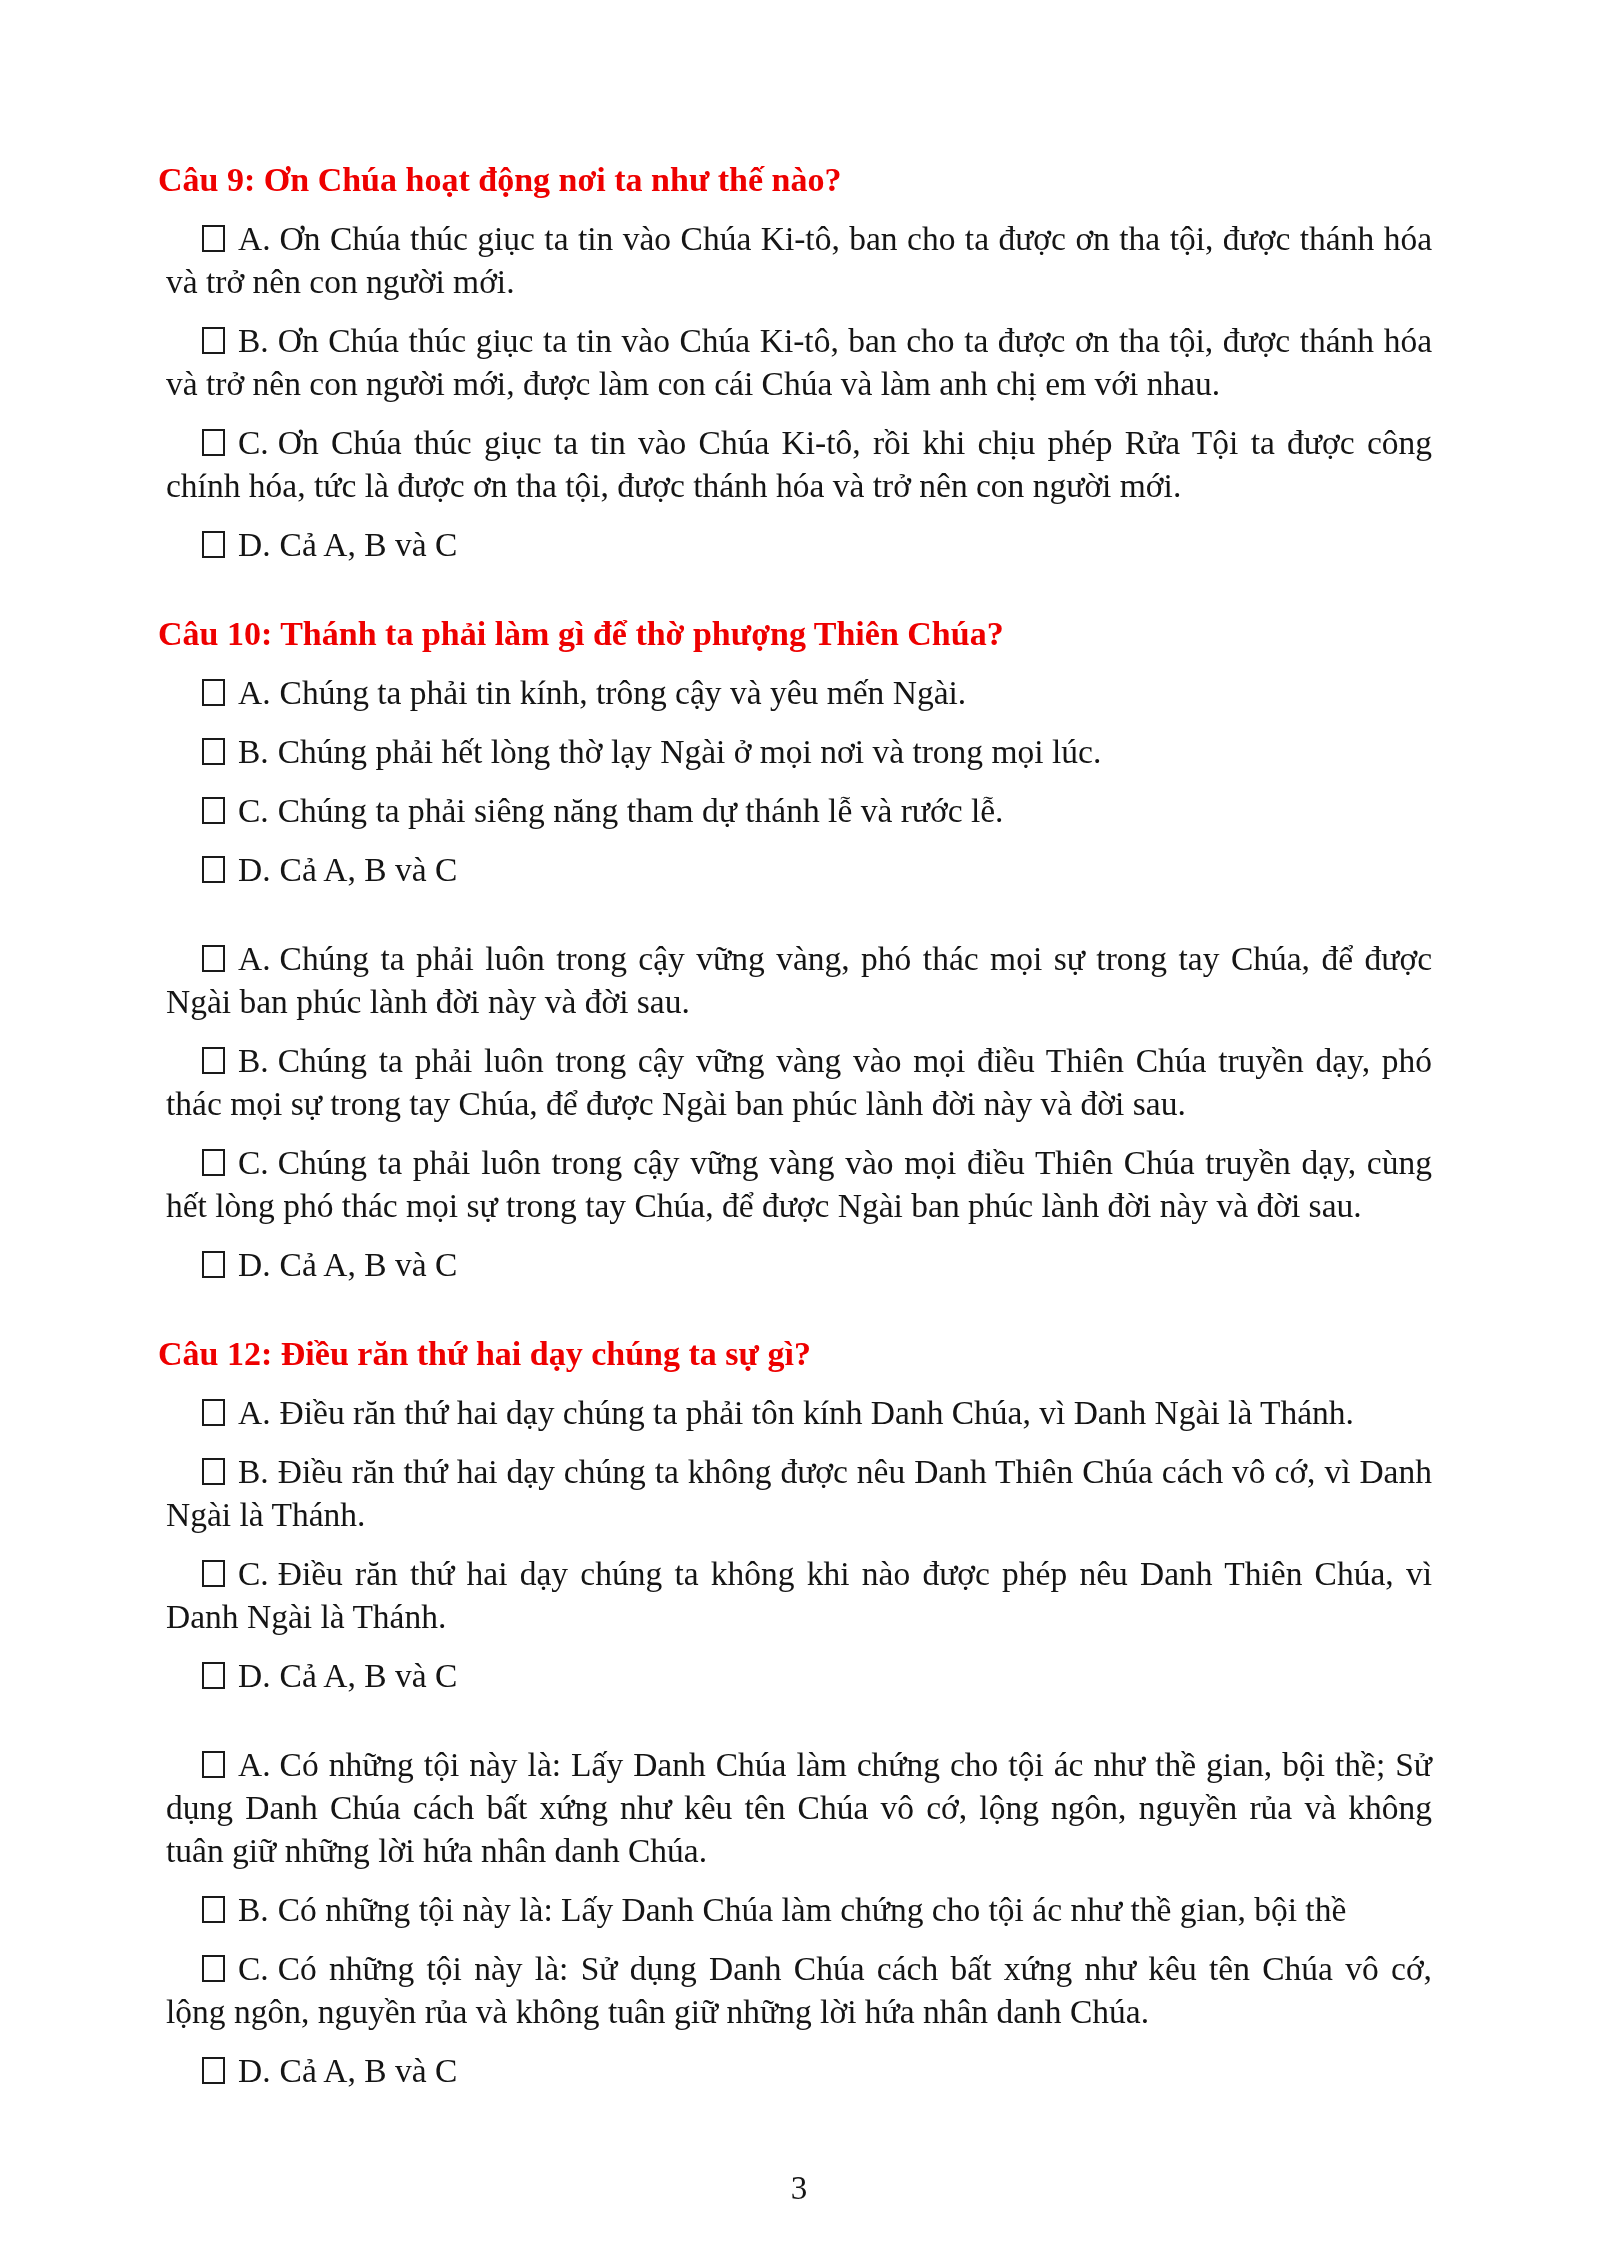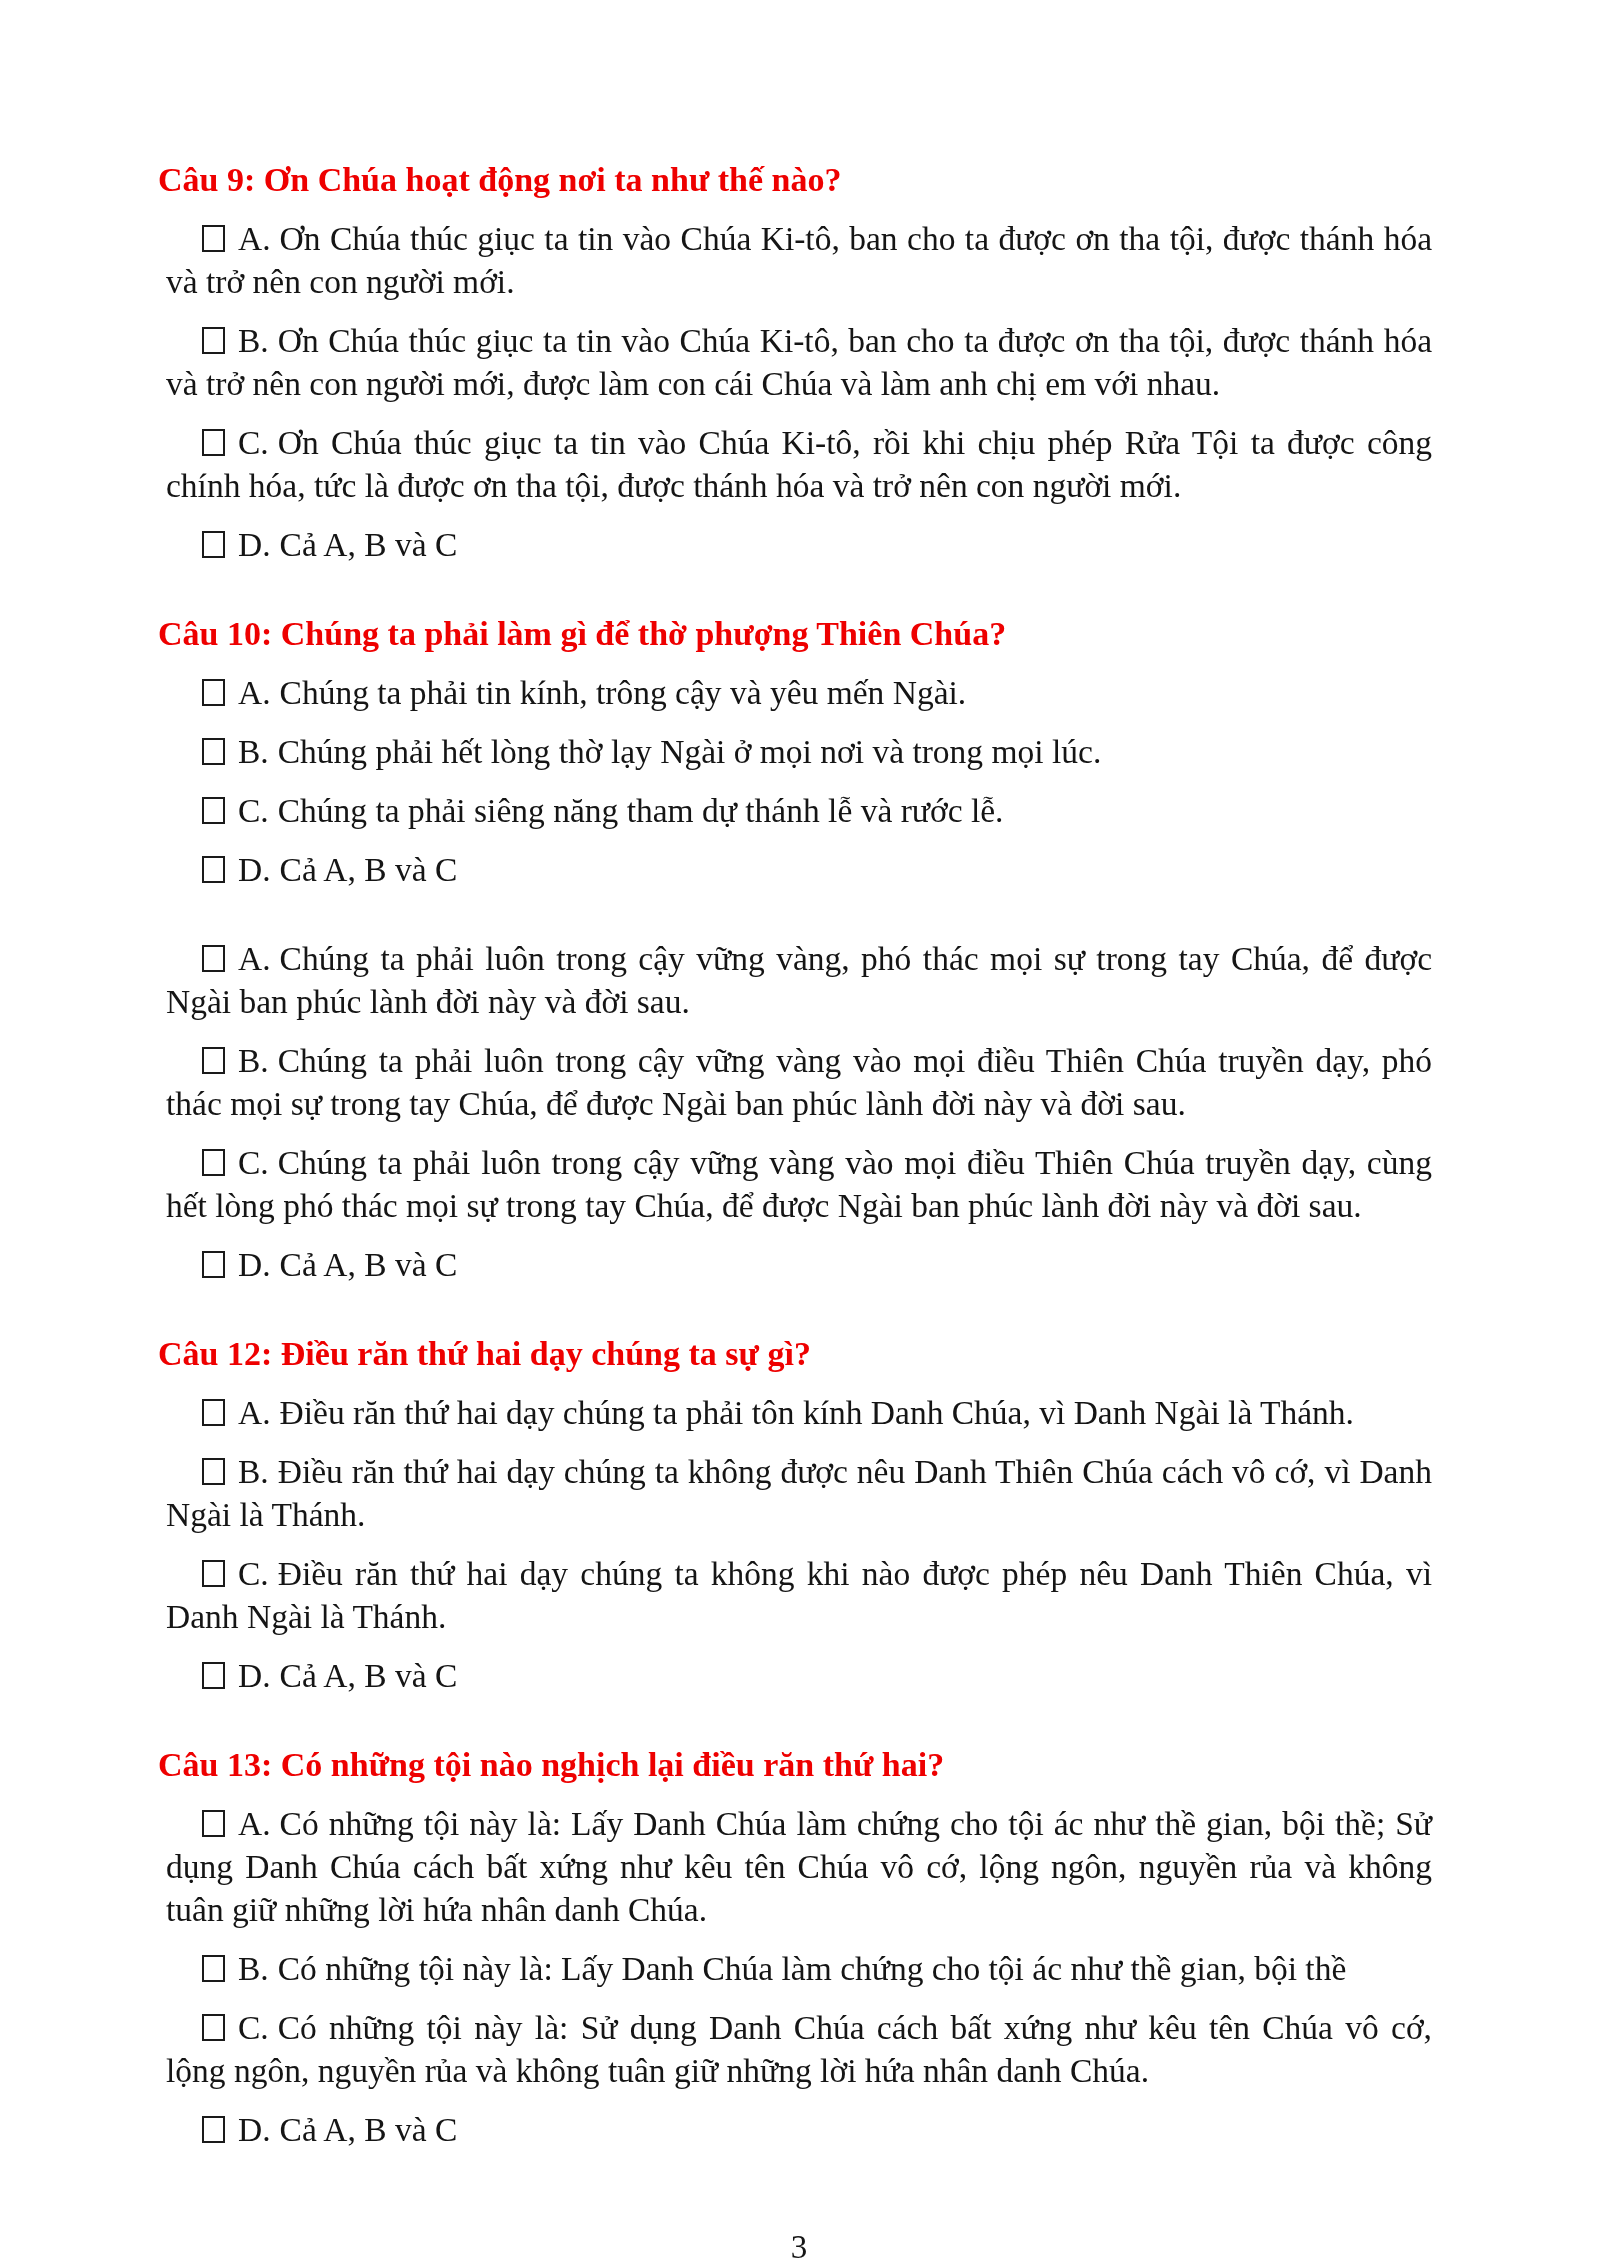--- a/index.html
+++ b/index.html
@@ -52,21 +52,21 @@
 
   <div class="q-block">
     <p class="q-title">Câu 9: Ơn Chúa hoạt động nơi ta như thế nào?</p>
     <p class="option"><span class="checkbox"></span><span class="opt-label">A.</span><span class="opt-text">Ơn Chúa thúc giục ta tin vào Chúa Ki-tô, ban cho ta được ơn tha tội, được thánh hóa và trở nên con người mới.</span></p>
     <p class="option"><span class="checkbox"></span><span class="opt-label">B.</span><span class="opt-text">Ơn Chúa thúc giục ta tin vào Chúa Ki-tô, ban cho ta được ơn tha tội, được thánh hóa và trở nên con người mới, được làm con cái Chúa và làm anh chị em với nhau.</span></p>
     <p class="option"><span class="checkbox"></span><span class="opt-label">C.</span><span class="opt-text">Ơn Chúa thúc giục ta tin vào Chúa Ki-tô, rồi khi chịu phép Rửa Tội ta được công chính hóa, tức là được ơn tha tội, được thánh hóa và trở nên con người mới.</span></p>
     <p class="option"><span class="checkbox"></span><span class="opt-label">D.</span><span class="opt-text">Cả A, B và C</span></p>
   </div>
 
   <div class="q-block">
-    <p class="q-title">Câu 10: Chúng ta phải làm gì để thờ phượng Thiên Chúa?</p>
+    <p class="q-title">Câu 10: Thánh ta phải làm gì để thờ phượng Thiên Chúa?</p>
     <p class="option"><span class="checkbox"></span><span class="opt-label">A.</span><span class="opt-text">Chúng ta phải tin kính, trông cậy và yêu mến Ngài.</span></p>
     <p class="option"><span class="checkbox"></span><span class="opt-label">B.</span><span class="opt-text">Chúng phải hết lòng thờ lạy Ngài ở mọi nơi và trong mọi lúc.</span></p>
     <p class="option"><span class="checkbox"></span><span class="opt-label">C.</span><span class="opt-text">Chúng ta phải siêng năng tham dự thánh lễ và rước lễ.</span></p>
     <p class="option"><span class="checkbox"></span><span class="opt-label">D.</span><span class="opt-text">Cả A, B và C</span></p>
   </div>
 
   <div class="q-block">
     <p class="option"><span class="checkbox"></span><span class="opt-label">A.</span><span class="opt-text">Chúng ta phải luôn trong cậy vững vàng, phó thác mọi sự trong tay Chúa, để được Ngài ban phúc lành đời này và đời sau.</span></p>
     <p class="option"><span class="checkbox"></span><span class="opt-label">B.</span><span class="opt-text">Chúng ta phải luôn trong cậy vững vàng vào mọi điều Thiên Chúa truyền dạy, phó thác mọi sự trong tay Chúa, để được Ngài ban phúc lành đời này và đời sau.</span></p>
     <p class="option"><span class="checkbox"></span><span class="opt-label">C.</span><span class="opt-text">Chúng ta phải luôn trong cậy vững vàng vào mọi điều Thiên Chúa truyền dạy, cùng hết lòng phó thác mọi sự trong tay Chúa, để được Ngài ban phúc lành đời này và đời sau.</span></p>
@@ -75,21 +75,20 @@
 
   <div class="q-block">
     <p class="q-title">Câu 12: Điều răn thứ hai dạy chúng ta sự gì?</p>
     <p class="option"><span class="checkbox"></span><span class="opt-label">A.</span><span class="opt-text">Điều răn thứ hai dạy chúng ta phải tôn kính Danh Chúa, vì Danh Ngài là Thánh.</span></p>
     <p class="option"><span class="checkbox"></span><span class="opt-label">B.</span><span class="opt-text">Điều răn thứ hai dạy chúng ta không được nêu Danh Thiên Chúa cách vô cớ, vì Danh Ngài là Thánh.</span></p>
     <p class="option"><span class="checkbox"></span><span class="opt-label">C.</span><span class="opt-text">Điều răn thứ hai dạy chúng ta không khi nào được phép nêu Danh Thiên Chúa, vì Danh Ngài là Thánh.</span></p>
     <p class="option"><span class="checkbox"></span><span class="opt-label">D.</span><span class="opt-text">Cả A, B và C</span></p>
   </div>
 
   <div class="q-block">
-    <p class="q-title">Câu 13: Có những tội nào nghịch lại điều răn thứ hai?</p>
     <p class="option"><span class="checkbox"></span><span class="opt-label">A.</span><span class="opt-text">Có những tội này là: Lấy Danh Chúa làm chứng cho tội ác như thề gian, bội thề; Sử dụng Danh Chúa cách bất xứng như kêu tên Chúa vô cớ, lộng ngôn, nguyền rủa và không tuân giữ những lời hứa nhân danh Chúa.</span></p>
     <p class="option"><span class="checkbox"></span><span class="opt-label">B.</span><span class="opt-text">Có những tội này là: Lấy Danh Chúa làm chứng cho tội ác như thề gian, bội thề</span></p>
     <p class="option"><span class="checkbox"></span><span class="opt-label">C.</span><span class="opt-text">Có những tội này là: Sử dụng Danh Chúa cách bất xứng như kêu tên Chúa vô cớ, lộng ngôn, nguyền rủa và không tuân giữ những lời hứa nhân danh Chúa.</span></p>
     <p class="option"><span class="checkbox"></span><span class="opt-label">D.</span><span class="opt-text">Cả A, B và C</span></p>
   </div>
 
   <p class="page-number">3</p>
 
 </div>
 

